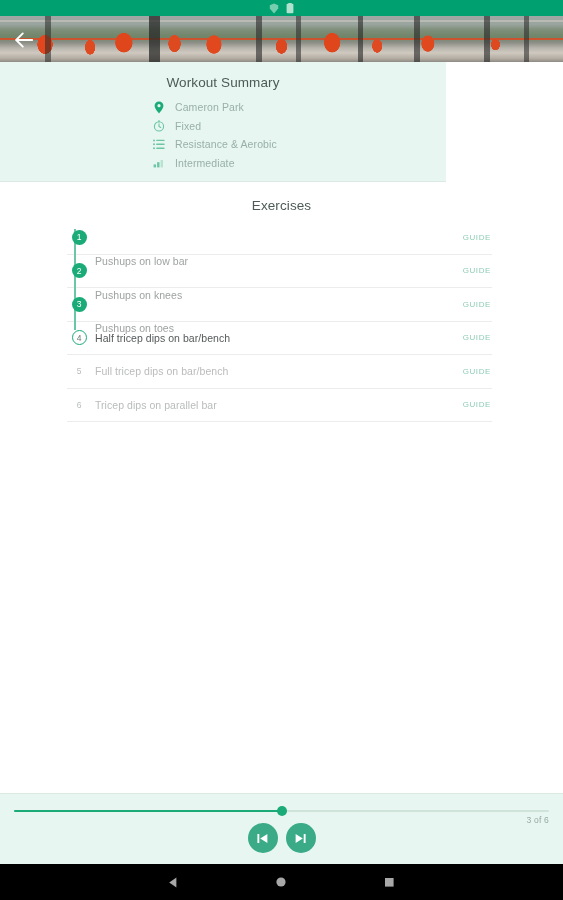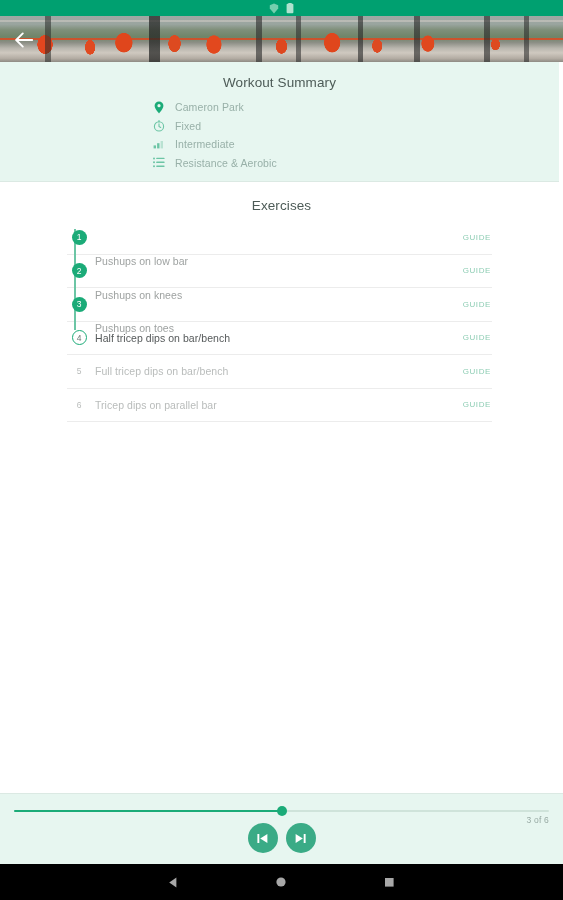--- a/index.html
+++ b/index.html
@@ -106,21 +106,21 @@
     align-items: center;
     justify-content: center;
     cursor: pointer;
     z-index: 3;
   }
 
   
   .summary {
     position: absolute;
     top: 62px; left: 0;
-    width: 559px;
+    width: 446px;
     height: 120px;
     background: #e7f6f0;
     border-bottom: 1px solid #dbe9e3;
     box-sizing: border-box;
   }
   .summary-title {
     text-align: center;
     color: #4d5b57;
     font-size: 13.5px;
     padding-top: 13px;
@@ -393,41 +393,41 @@
               <circle cx="6" cy="6.4" r="4.6" fill="none" stroke="#6cc5a5" stroke-width="1.1"></circle>
               <path d="M6 3.9V6.4l1.7 1.1" stroke="#6cc5a5" stroke-width="1.1" fill="none" stroke-linecap="round"></path>
               <path d="M6 0.6v1.4" stroke="#6cc5a5" stroke-width="1.1" stroke-linecap="round"></path>
             </svg>
         </span>
         <span class="summary-txt">Fixed</span>
       </li>
 
       <li class="summary-row">
         <span class="summary-ico">
-          <svg width="12" height="10" viewBox="0 0 12 10">
-            <rect x="0.6" y="6.4" width="2.4" height="3" fill="#6cc5a5"></rect>
-            <rect x="4.1" y="4.2" width="2.4" height="5.2" fill="#6cc5a5"></rect>
-            <rect x="7.6" y="2.0" width="2.4" height="7.4" fill="#b9e2d2"></rect>
-          </svg>
-        </span>
-        <span class="summary-txt">Intermediate</span>
-      </li>
-
-      <li class="summary-row">
-        <span class="summary-ico">
           <svg width="12" height="11" viewBox="0 0 12 11">
             <circle cx="1" cy="1.4" r="1" fill="#6cc5a5"></circle>
               <rect x="3.2" y="0.7" width="8.4" height="1.4" rx=".6" fill="#6cc5a5"></rect>
             <circle cx="1" cy="5.3" r="1" fill="#6cc5a5"></circle>
               <rect x="3.2" y="4.6" width="8.4" height="1.4" rx=".6" fill="#6cc5a5"></rect>
             <circle cx="1" cy="9.2" r="1" fill="#6cc5a5"></circle>
               <rect x="3.2" y="8.5" width="8.4" height="1.4" rx=".6" fill="#6cc5a5"></rect>
           </svg>
         </span>
         <span class="summary-txt">Resistance &amp; Aerobic</span>
+      </li>
+
+      <li class="summary-row">
+        <span class="summary-ico">
+          <svg width="12" height="10" viewBox="0 0 12 10">
+            <rect x="0.6" y="6.4" width="2.4" height="3" fill="#6cc5a5"></rect>
+            <rect x="4.1" y="4.2" width="2.4" height="5.2" fill="#6cc5a5"></rect>
+            <rect x="7.6" y="2.0" width="2.4" height="7.4" fill="#b9e2d2"></rect>
+          </svg>
+        </span>
+        <span class="summary-txt">Intermediate</span>
       </li>
 
     </ul>
   </div>
 
   <div class="ex-title">Exercises</div>
 
   <div class="track" style="height: 100.5px;"></div>
 
   <div class="ex-list">

